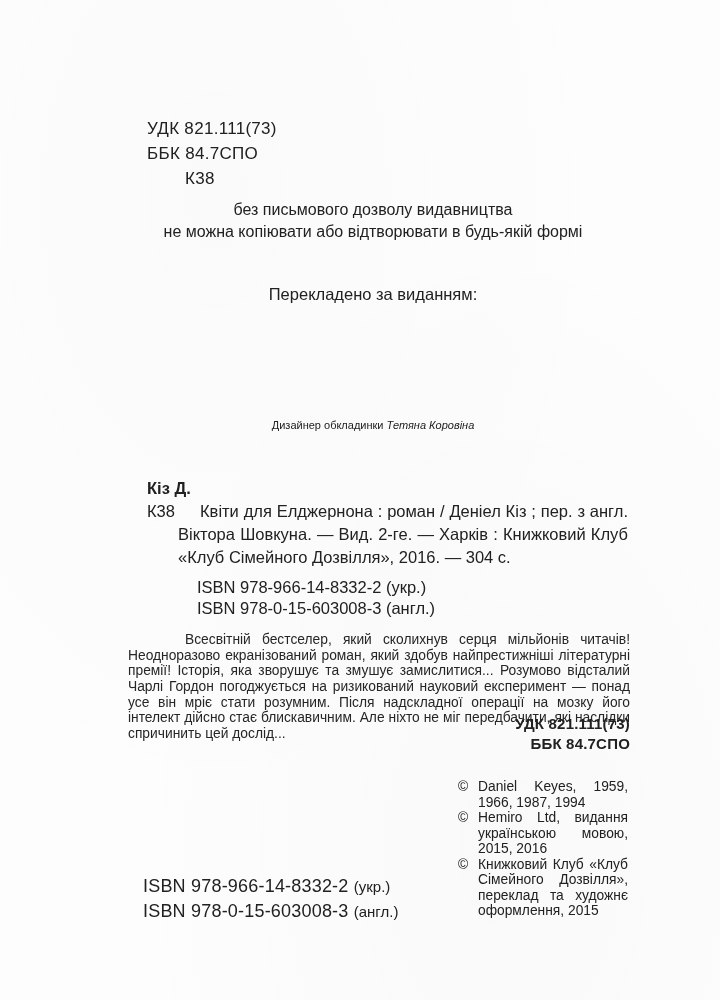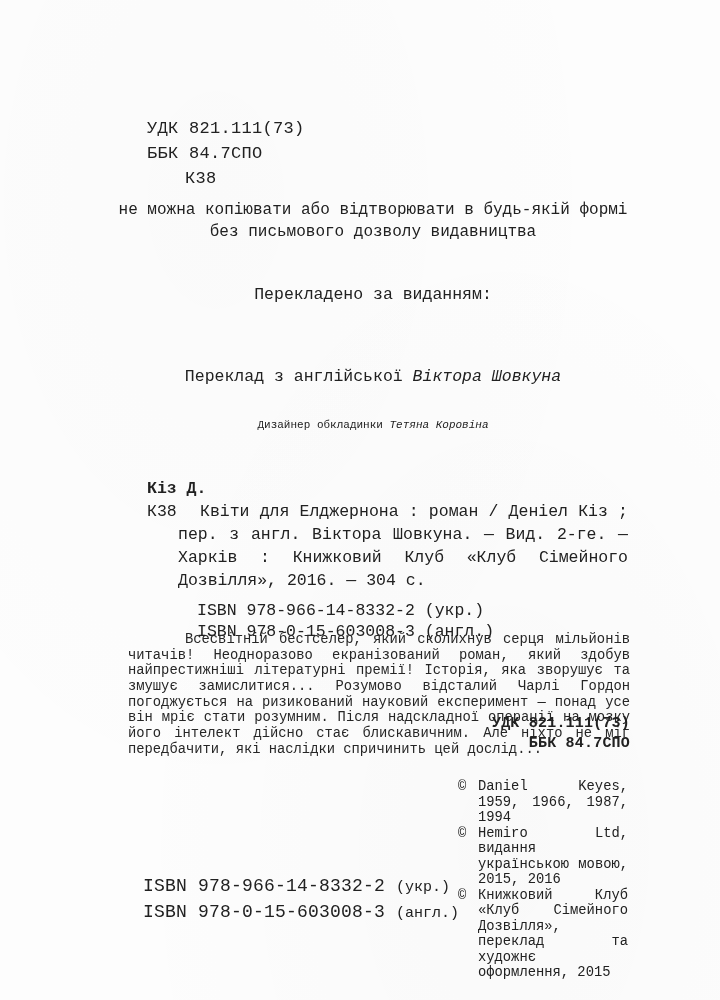--- a/index.html
+++ b/index.html
@@ -8,21 +8,21 @@
     background: #ffffff;
   }
   .page {
     position: relative;
     width: 720px;
     height: 1000px;
     background:
       radial-gradient(ellipse at 30% 20%, rgba(0,0,0,0.012), transparent 60%),
       radial-gradient(ellipse at 70% 85%, rgba(0,0,0,0.015), transparent 55%),
       #fdfdfd;
-    font-family: Liberation Mono, monospace;
+    font-family: Liberation Sans, sans-serif;
     color: #212121;
     overflow: hidden;
   }
   .abs { position: absolute; }
 
   
   .top-codes {
     left: 147px; top: 116px;
     font-size: 17px; line-height: 25px;
     letter-spacing: 0.3px;
@@ -98,30 +98,27 @@
 
 <div class="page">
 
   <div class="abs top-codes">
     <div>УДК 821.111(73)</div>
     <div>ББК 84.7СПО</div>
     <div class="code-k38">К38</div>
   </div>
 
   <div class="abs center-col no-copy">
+    <div>без письмового дозволу видавництва</div>
     <div>не можна копіювати або відтворювати в будь-якій формі</div>
-    <div>без письмового дозволу видавництва</div>
   </div>
 
   <div class="abs center-col translated-heading">Перекладено за виданням:</div>
 
 
-  <div class="abs center-col translator-line">
-    <span>Переклад з англійської </span><span class="ital">Віктора Шовкуна</span>
-  </div>
 
   <div class="abs center-col designer-line">
     <span>Дизайнер обкладинки </span><span class="ital">Тетяна Коровіна</span>
   </div>
 
   <div class="abs catalog">
     <div class="catalog-author">Кіз Д.</div>
     <div class="catalog-body">
       <span class="catalog-code">К38</span>
       <p class="catalog-text">Квіти для Елджернона : роман / Деніел Кіз ; пер. з англ. Віктора Шовкуна. — Вид. 2-ге. — Харків : Книжковий Клуб «Клуб Сімейного Дозвілля», 2016. — 304 с.</p>

